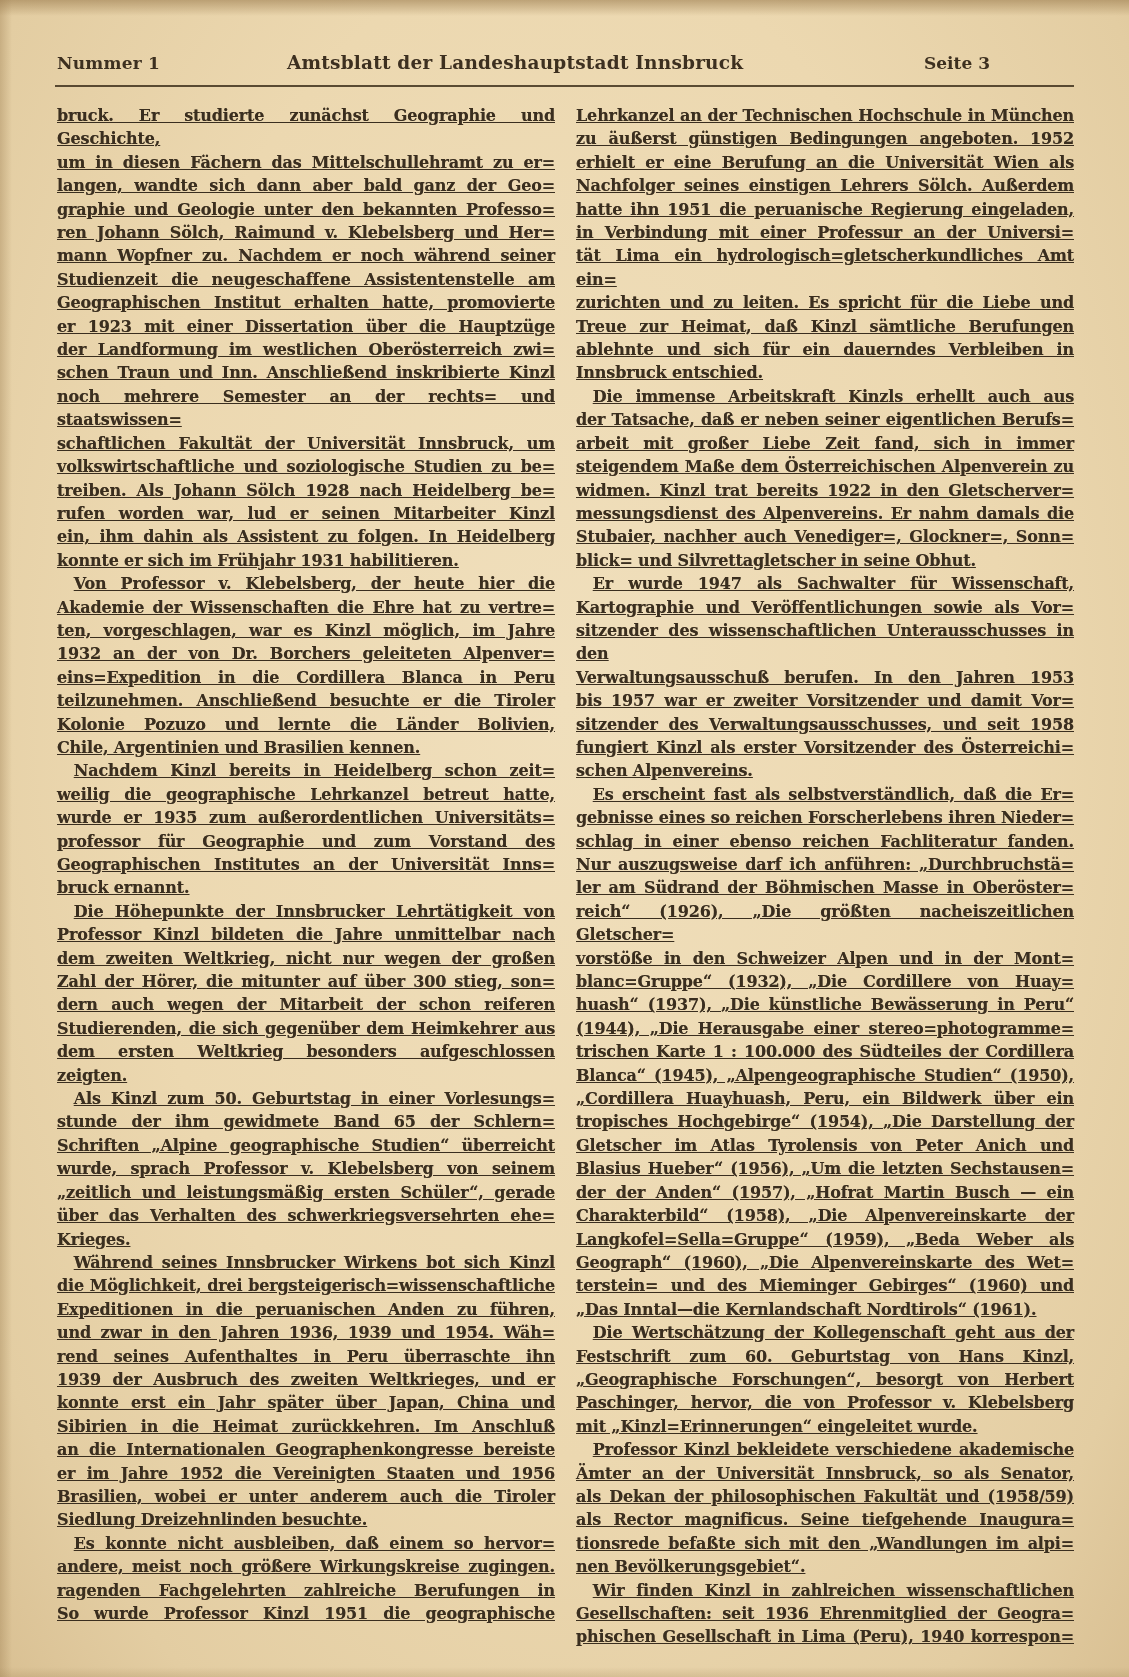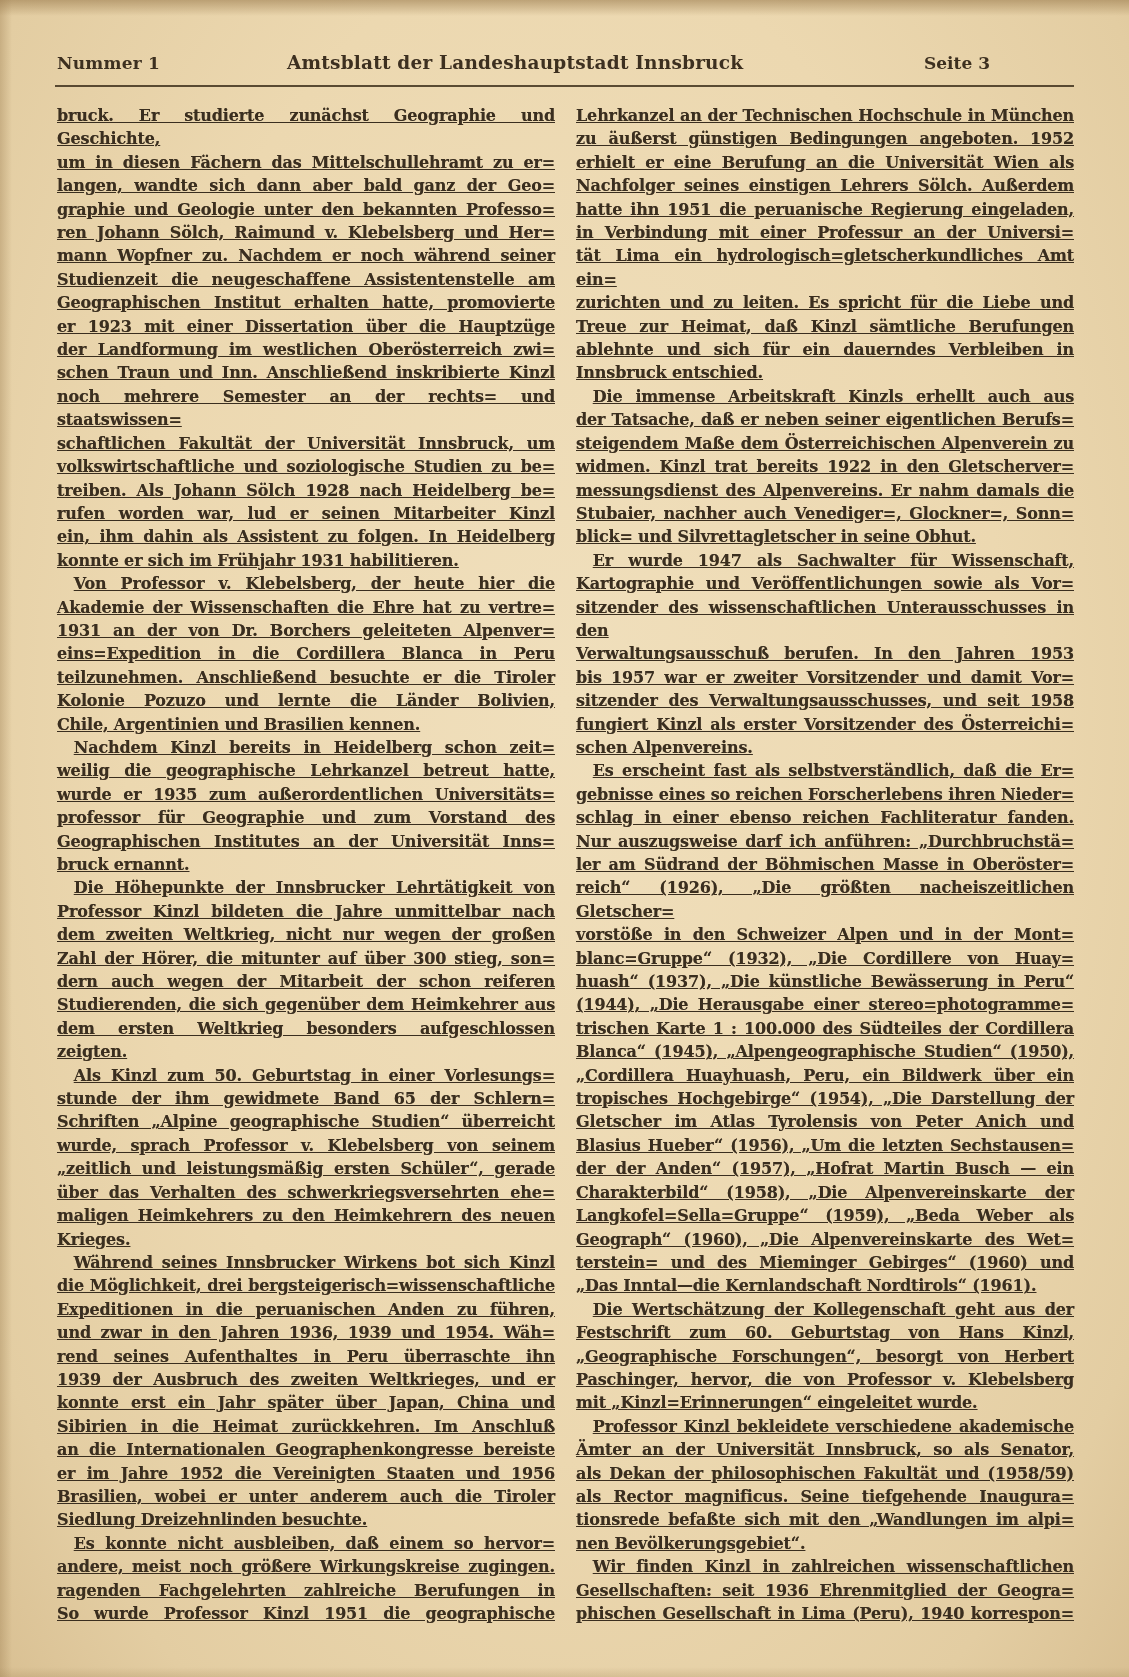--- a/index.html
+++ b/index.html
@@ -89,21 +89,22 @@
           <div class="line">schaftlichen Fakultät der Universität Innsbruck, um</div>
           <div class="line">volkswirtschaftliche und soziologische Studien zu be=</div>
           <div class="line">treiben. Als Johann Sölch 1928 nach Heidelberg be=</div>
           <div class="line">rufen worden war, lud er seinen Mitarbeiter Kinzl</div>
           <div class="line">ein, ihm dahin als Assistent zu folgen. In Heidelberg</div>
           <div class="line">konnte er sich im Frühjahr 1931 habilitieren.</div>
         </div>
       <div class="para">
           <div class="line">Von Professor v. Klebelsberg, der heute hier die</div>
           <div class="line">Akademie der Wissenschaften die Ehre hat zu vertre=</div>
-          <div class="line">1931 an der von Dr. Borchers geleiteten Alpenver=</div>
+          <div class="line">ten, vorgeschlagen, war es Kinzl möglich, im Jahre</div>
+          <div class="line">1932 an der von Dr. Borchers geleiteten Alpenver=</div>
           <div class="line">eins=Expedition in die Cordillera Blanca in Peru</div>
           <div class="line">teilzunehmen. Anschließend besuchte er die Tiroler</div>
           <div class="line">Kolonie Pozuzo und lernte die Länder Bolivien,</div>
           <div class="line">Chile, Argentinien und Brasilien kennen.</div>
         </div>
       <div class="para">
           <div class="line">Nachdem Kinzl bereits in Heidelberg schon zeit=</div>
           <div class="line">weilig die geographische Lehrkanzel betreut hatte,</div>
           <div class="line">wurde er 1935 zum außerordentlichen Universitäts=</div>
           <div class="line">professor für Geographie und zum Vorstand des</div>
@@ -119,21 +120,20 @@
           <div class="line">Studierenden, die sich gegenüber dem Heimkehrer aus</div>
           <div class="line">dem ersten Weltkrieg besonders aufgeschlossen zeigten.</div>
         </div>
       <div class="para">
           <div class="line">Als Kinzl zum 50. Geburtstag in einer Vorlesungs=</div>
           <div class="line">stunde der ihm gewidmete Band 65 der Schlern=</div>
           <div class="line">Schriften „Alpine geographische Studien“ überreicht</div>
           <div class="line">wurde, sprach Professor v. Klebelsberg von seinem</div>
           <div class="line">„zeitlich und leistungsmäßig ersten Schüler“, gerade</div>
           <div class="line">über das Verhalten des schwerkriegsversehrten ehe=</div>
-          <div class="line">maligen Heimkehrers zu den Heimkehrern des neuen</div>
           <div class="line">Krieges.</div>
         </div>
       <div class="para">
           <div class="line">Während seines Innsbrucker Wirkens bot sich Kinzl</div>
           <div class="line">die Möglichkeit, drei bergsteigerisch=wissenschaftliche</div>
           <div class="line">Expeditionen in die peruanischen Anden zu führen,</div>
           <div class="line">und zwar in den Jahren 1936, 1939 und 1954. Wäh=</div>
           <div class="line">rend seines Aufenthaltes in Peru überraschte ihn</div>
           <div class="line">1939 der Ausbruch des zweiten Weltkrieges, und er</div>
           <div class="line">konnte erst ein Jahr später über Japan, China und</div>
@@ -160,20 +160,21 @@
           <div class="line">in Verbindung mit einer Professur an der Universi=</div>
           <div class="line">tät Lima ein hydrologisch=gletscherkundliches Amt ein=</div>
           <div class="line">zurichten und zu leiten. Es spricht für die Liebe und</div>
           <div class="line">Treue zur Heimat, daß Kinzl sämtliche Berufungen</div>
           <div class="line">ablehnte und sich für ein dauerndes Verbleiben in</div>
           <div class="line">Innsbruck entschied.</div>
         </div>
       <div class="para">
           <div class="line">Die immense Arbeitskraft Kinzls erhellt auch aus</div>
           <div class="line">der Tatsache, daß er neben seiner eigentlichen Berufs=</div>
+          <div class="line">arbeit mit großer Liebe Zeit fand, sich in immer</div>
           <div class="line">steigendem Maße dem Österreichischen Alpenverein zu</div>
           <div class="line">widmen. Kinzl trat bereits 1922 in den Gletscherver=</div>
           <div class="line">messungsdienst des Alpenvereins. Er nahm damals die</div>
           <div class="line">Stubaier, nachher auch Venediger=, Glockner=, Sonn=</div>
           <div class="line">blick= und Silvrettagletscher in seine Obhut.</div>
         </div>
       <div class="para">
           <div class="line">Er wurde 1947 als Sachwalter für Wissenschaft,</div>
           <div class="line">Kartographie und Veröffentlichungen sowie als Vor=</div>
           <div class="line">sitzender des wissenschaftlichen Unterausschusses in den</div>

